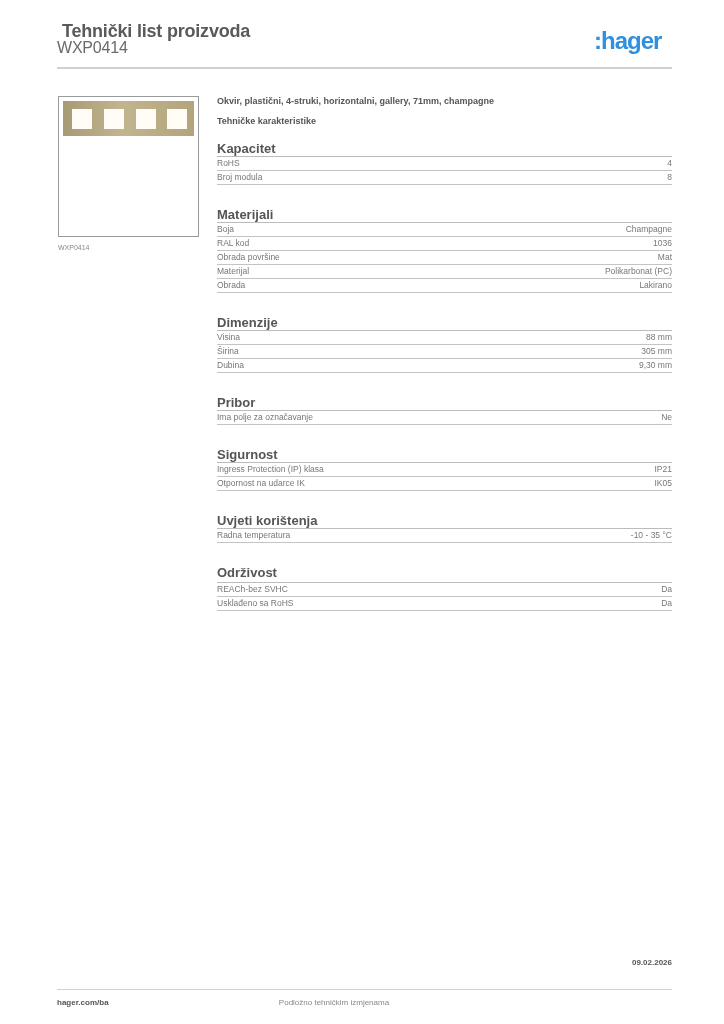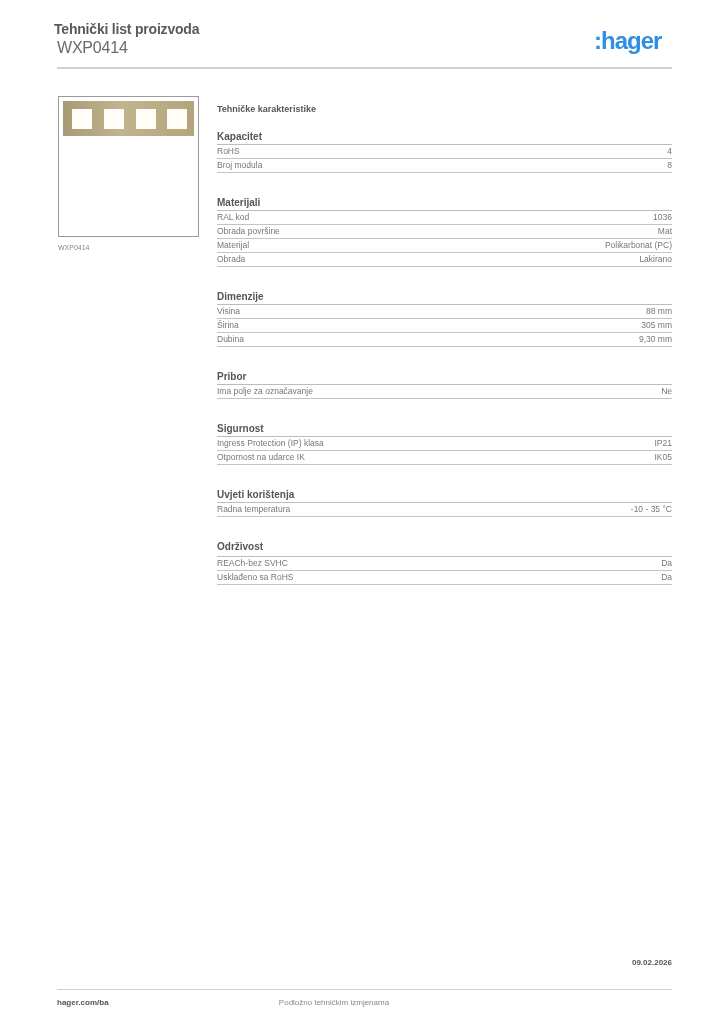--- a/index.html
+++ b/index.html
@@ -2,22 +2,22 @@
 <html><head>
 <meta charset="utf-8">
 <style>
   html, body { margin: 0; padding: 0; background: #ffffff; }
   body {
     width: 724px; height: 1024px; position: relative; overflow: hidden;
     font-family: "Liberation Sans", "DejaVu Sans", sans-serif;
     color: #555;
   }
   .page-title {
-    position: absolute; left: 54px; top: 21px;
-    font-size: 14px; font-weight: bold; color: #5a5a5a; letter-spacing: -0.2px;
+    position: absolute; left: 62px; top: 21px;
+    font-size: 18px; font-weight: bold; color: #5a5a5a; letter-spacing: -0.2px;
   }
   .page-subtitle {
     position: absolute; left: 57px; top: 39px;
     font-size: 16px; color: #6a6a6a; letter-spacing: -0.2px;
   }
   .logo {
     position: absolute; left: 594px; top: 28px;
     font-size: 24px; font-weight: bold; color: #2f8fe0; letter-spacing: -1px;
     line-height: 26px;
   }
@@ -36,21 +36,21 @@
     position: absolute; top: 8px; width: 20px; height: 20px; background: #fffdf5;
   }
   .image-caption {
     position: absolute; left: 58px; top: 244px; font-size: 7px; color: #888;
   }
   .right-col { position: absolute; left: 217px; top: 95px; width: 455px; }
   .product-desc { font-size: 9px; font-weight: bold; color: #555; height: 12px; line-height: 12px; }
   .tech-title { font-size: 9px; font-weight: bold; color: #555; margin-top: 8px; height: 12px; line-height: 12px; }
   .section { margin-top: 24px; }
   .section-title {
-    font-size: 10px; font-weight: bold; color: #555;
+    font-size: 13px; font-weight: bold; color: #555;
     height: 12px; line-height: 12px;
     border-bottom: 1px solid #bcbcbc; padding-bottom: 1px;
   }
   .row {
     display: flex; justify-content: space-between;
     font-size: 8.5px; color: #777; height: 13px; line-height: 13px;
     border-bottom: 1.5px solid #c4c4c4;
   }
   .row .val { text-align: right; }
   .footer-rule {
@@ -72,36 +72,41 @@
   <div class="frame">
     <div class="hole" style="left:9px"></div>
     <div class="hole" style="left:41px"></div>
     <div class="hole" style="left:73px"></div>
     <div class="hole" style="left:104px"></div>
   </div>
 </div>
 <div class="image-caption">WXP0414</div>
 
 <div class="right-col">
+  <div class="product-desc">Okvir, plastični, 4-struki, horizontalni, gallery, 71mm, champagne</div>
   <div class="tech-title">Tehničke karakteristike</div>
 
   <div class="section" style="margin-top:16px">
     <div class="section-title">Kapacitet</div>
     <div class="row">
         <span>RoHS</span>
         <span class="val">4</span>
       </div>
     <div class="row">
         <span>Broj modula</span>
         <span class="val">8</span>
       </div>
   </div>
 
   <div class="section">
     <div class="section-title">Materijali</div>
+    <div class="row">
+        <span>Boja</span>
+        <span class="val">Champagne</span>
+      </div>
     <div class="row">
         <span>RAL kod</span>
         <span class="val">1036</span>
       </div>
     <div class="row">
         <span>Obrada površine</span>
         <span class="val">Mat</span>
       </div>
     <div class="row">
         <span>Materijal</span>

